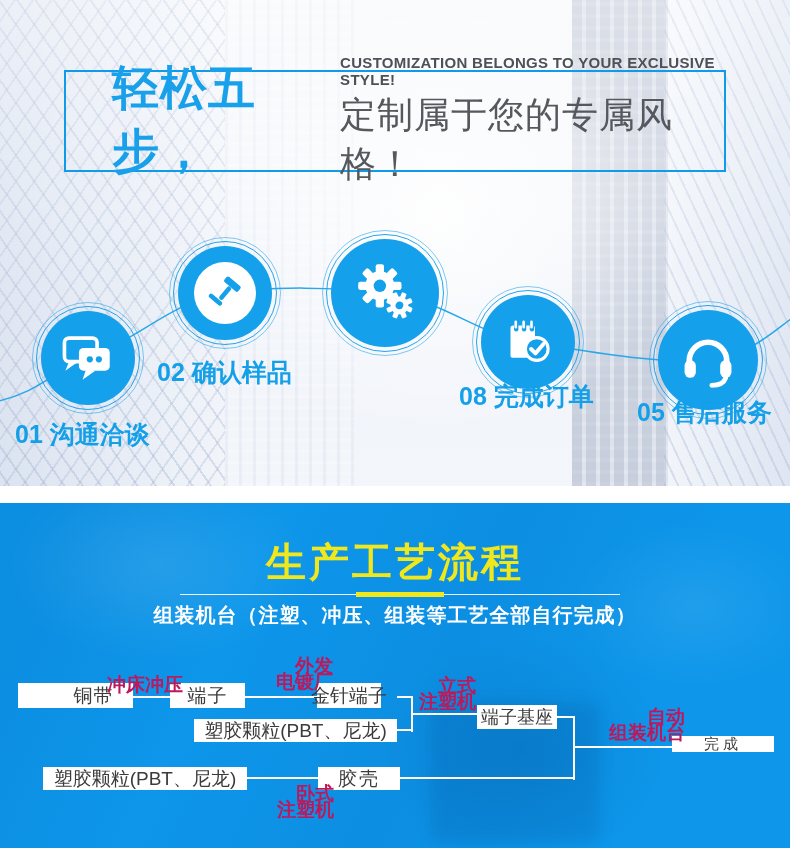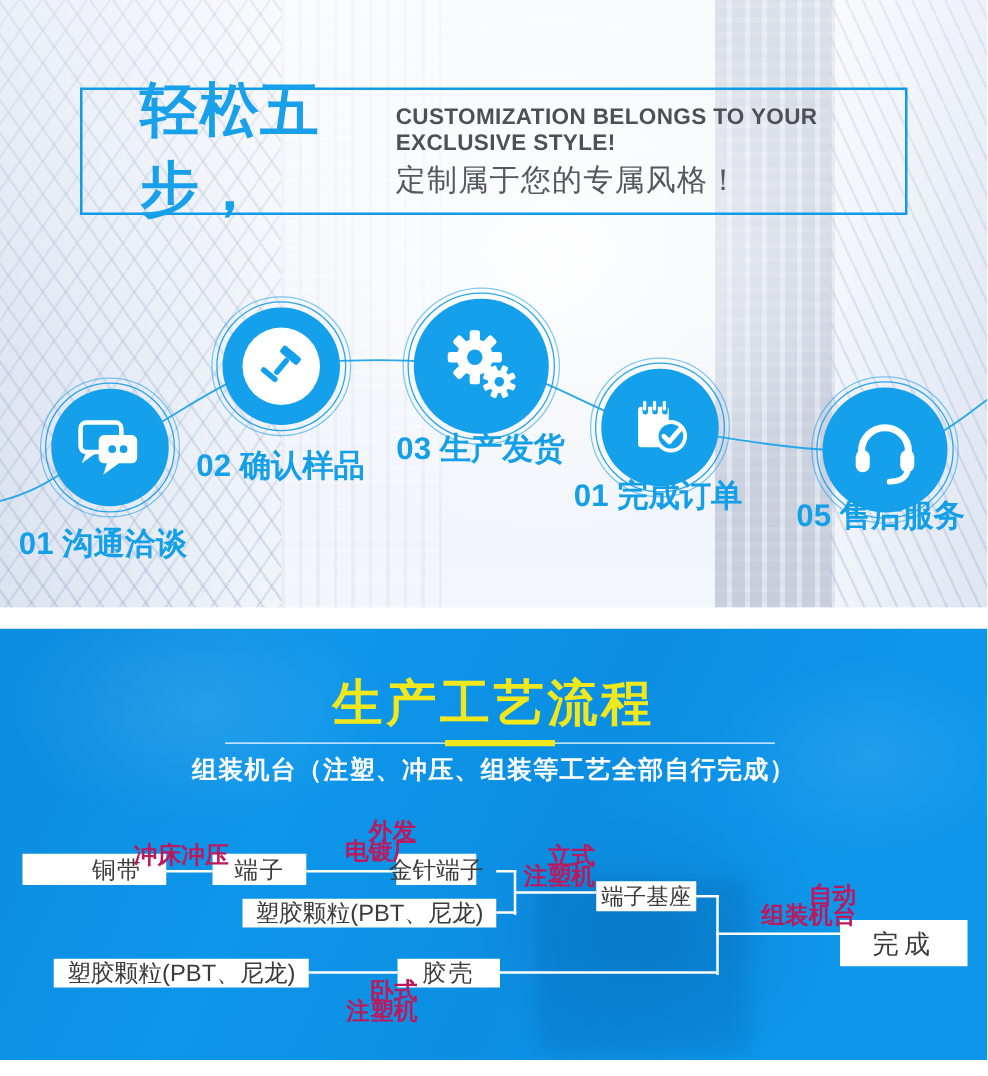--- a/index.html
+++ b/index.html
@@ -28,22 +28,22 @@
       repeating-linear-gradient(65deg, rgba(150,170,205,0.32) 0 2px, transparent 2px 12px),
       linear-gradient(270deg, rgba(200,212,232,0.5), rgba(238,242,248,0.1));}
   .fade{left:0;width:790px;
     background:radial-gradient(ellipse 340px 300px at 440px 210px, rgba(255,255,255,0.9), rgba(255,255,255,0.0) 75%),
                linear-gradient(180deg, rgba(255,255,255,0.45), rgba(255,255,255,0.05));}
   
   .banner{position:absolute;left:64px;top:70px;width:658px;height:98px;border:2px solid #0f9bea;
           display:flex;align-items:center;justify-content:center;gap:16px;}
   .banner-title{font-size:47px;font-weight:bold;color:#18a0ea;letter-spacing:1px;margin-top:-2px;margin-left:46px;}
   .banner-right{display:flex;flex-direction:column;align-items:flex-start;}
-  .banner-en{font-size:18px;font-weight:600;color:#4d5156;letter-spacing:0.3px;}
-  .banner-cn{font-size:24px;font-weight:400;color:#55585c;letter-spacing:1px;margin-top:3px;}
+  .banner-en{font-size:15px;font-weight:600;color:#4d5156;letter-spacing:0.3px;}
+  .banner-cn{font-size:36px;font-weight:400;color:#55585c;letter-spacing:1px;margin-top:3px;}
   
   .connector{position:absolute;left:0;top:0;}
   .circle{position:absolute;border-radius:50%;background:#14a0ea;display:flex;align-items:center;justify-content:center;}
   .circle::before{content:'';position:absolute;inset:-5px;border:1px solid rgba(26,159,233,0.95);border-radius:50%;}
   .circle::after{content:'';position:absolute;inset:-9px;border:1px solid rgba(26,159,233,0.55);border-radius:50%;}
   .c1{left:41px;top:311px;width:94px;height:94px;}
   .c2{left:178px;top:246px;width:94px;height:94px;}
   .c3{left:331px;top:239px;width:108px;height:108px;}
   .c4{left:481px;top:295px;width:94px;height:94px;}
   .c5{left:658px;top:310px;width:100px;height:100px;}
@@ -75,21 +75,21 @@
   .wline{position:absolute;background:#fff;}
   .flabel{position:absolute;color:#be185d;font-weight:bold;font-size:19px;text-align:right;line-height:16px;white-space:nowrap;}
   .flabel span{display:block;}
   .b0{left:18px;top:683px;width:79px;height:25px;padding-left:36px;}
   .b1{left:170px;top:683px;width:75px;height:25px;}
   .b2{left:317px;top:683px;width:64px;height:25px;letter-spacing:0;}
   .b3{left:194px;top:719px;width:203px;height:23px;letter-spacing:0;}
   .b4{left:477px;top:705px;width:80px;height:24px;font-size:18px;letter-spacing:0;}
   .b5{left:43px;top:767px;width:204px;height:23px;letter-spacing:0;}
   .b6{left:318px;top:767px;width:82px;height:23px;letter-spacing:2px;}
-  .b7{left:672px;top:736px;width:102px;height:37px;font-size:21px;letter-spacing:4px;}
+  .b7{left:672px;top:736px;width:102px;height:16px;font-size:15px;letter-spacing:4px;}
   .h1{left:97px;top:696px;width:73px;height:2px;}
   .h2{left:245px;top:696px;width:72px;height:2px;}
   .h3{left:397px;top:696px;width:16px;height:2px;}
   .v1{left:411px;top:696px;width:2px;height:36px;}
   .h4{left:397px;top:729px;width:16px;height:2px;}
   .h5{left:412px;top:713px;width:65px;height:2px;}
   .h6{left:557px;top:716px;width:18px;height:2px;}
   .v2{left:573px;top:716px;width:2px;height:64px;}
   .h7{left:573px;top:746px;width:99px;height:2px;}
   .h8{left:247px;top:777px;width:71px;height:2px;}
@@ -171,34 +171,33 @@
           <rect x="-4" y="-21" width="8" height="10" rx="2" transform="rotate(135)"></rect>
           <rect x="-4" y="-21" width="8" height="10" rx="2" transform="rotate(180)"></rect>
           <rect x="-4" y="-21" width="8" height="10" rx="2" transform="rotate(225)"></rect>
           <rect x="-4" y="-21" width="8" height="10" rx="2" transform="rotate(270)"></rect>
           <rect x="-4" y="-21" width="8" height="10" rx="2" transform="rotate(315)"></rect>
           <circle r="14"></circle>
           <circle r="6" fill="#14a0ea"></circle>
         </g>
       </svg>
     </div>
-    <div class="step-label sl3">03 生产发货</div>
 
     <div class="circle c4">
       <svg width="56" height="56" viewBox="0 0 64 64">
         <rect x="12" y="13" width="28" height="37" rx="3" fill="#fff"></rect>
         <rect x="16" y="11" width="5" height="9" rx="2.5" fill="#14a0ea"></rect>
         <rect x="25" y="11" width="5" height="9" rx="2.5" fill="#14a0ea"></rect>
         <rect x="34" y="11" width="5" height="9" rx="2.5" fill="#14a0ea"></rect>
         <path d="M18,9 v6 M27,9 v6 M36,9 v6" stroke="#fff" stroke-width="3" stroke-linecap="round"></path>
         <circle cx="42" cy="40" r="13" fill="#14a0ea" stroke="#fff" stroke-width="3.5"></circle>
         <path d="M35.5,40 l5,5 L50,34" stroke="#fff" stroke-width="4.5" fill="none" stroke-linecap="round" stroke-linejoin="round"></path>
       </svg>
     </div>
-    <div class="step-label sl4">01 完成订单</div>
+    <div class="step-label sl4">08 完成订单</div>
 
     <div class="circle c5">
       <svg width="60" height="60" viewBox="0 0 64 64">
         <path d="M12,38 v-5 a20,20 0 0 1 40,0 v5" stroke="#fff" stroke-width="6" fill="none" stroke-linecap="round"></path>
         <rect x="7" y="32" width="12" height="19" rx="6" fill="#fff"></rect>
         <rect x="45" y="32" width="12" height="19" rx="6" fill="#fff"></rect>
         <path d="M51,51 q-3,8 -15,8" stroke="#fff" stroke-width="5" fill="none" stroke-linecap="round"></path>
       </svg>
     </div>
     <div class="step-label sl5">05 售后服务</div>

